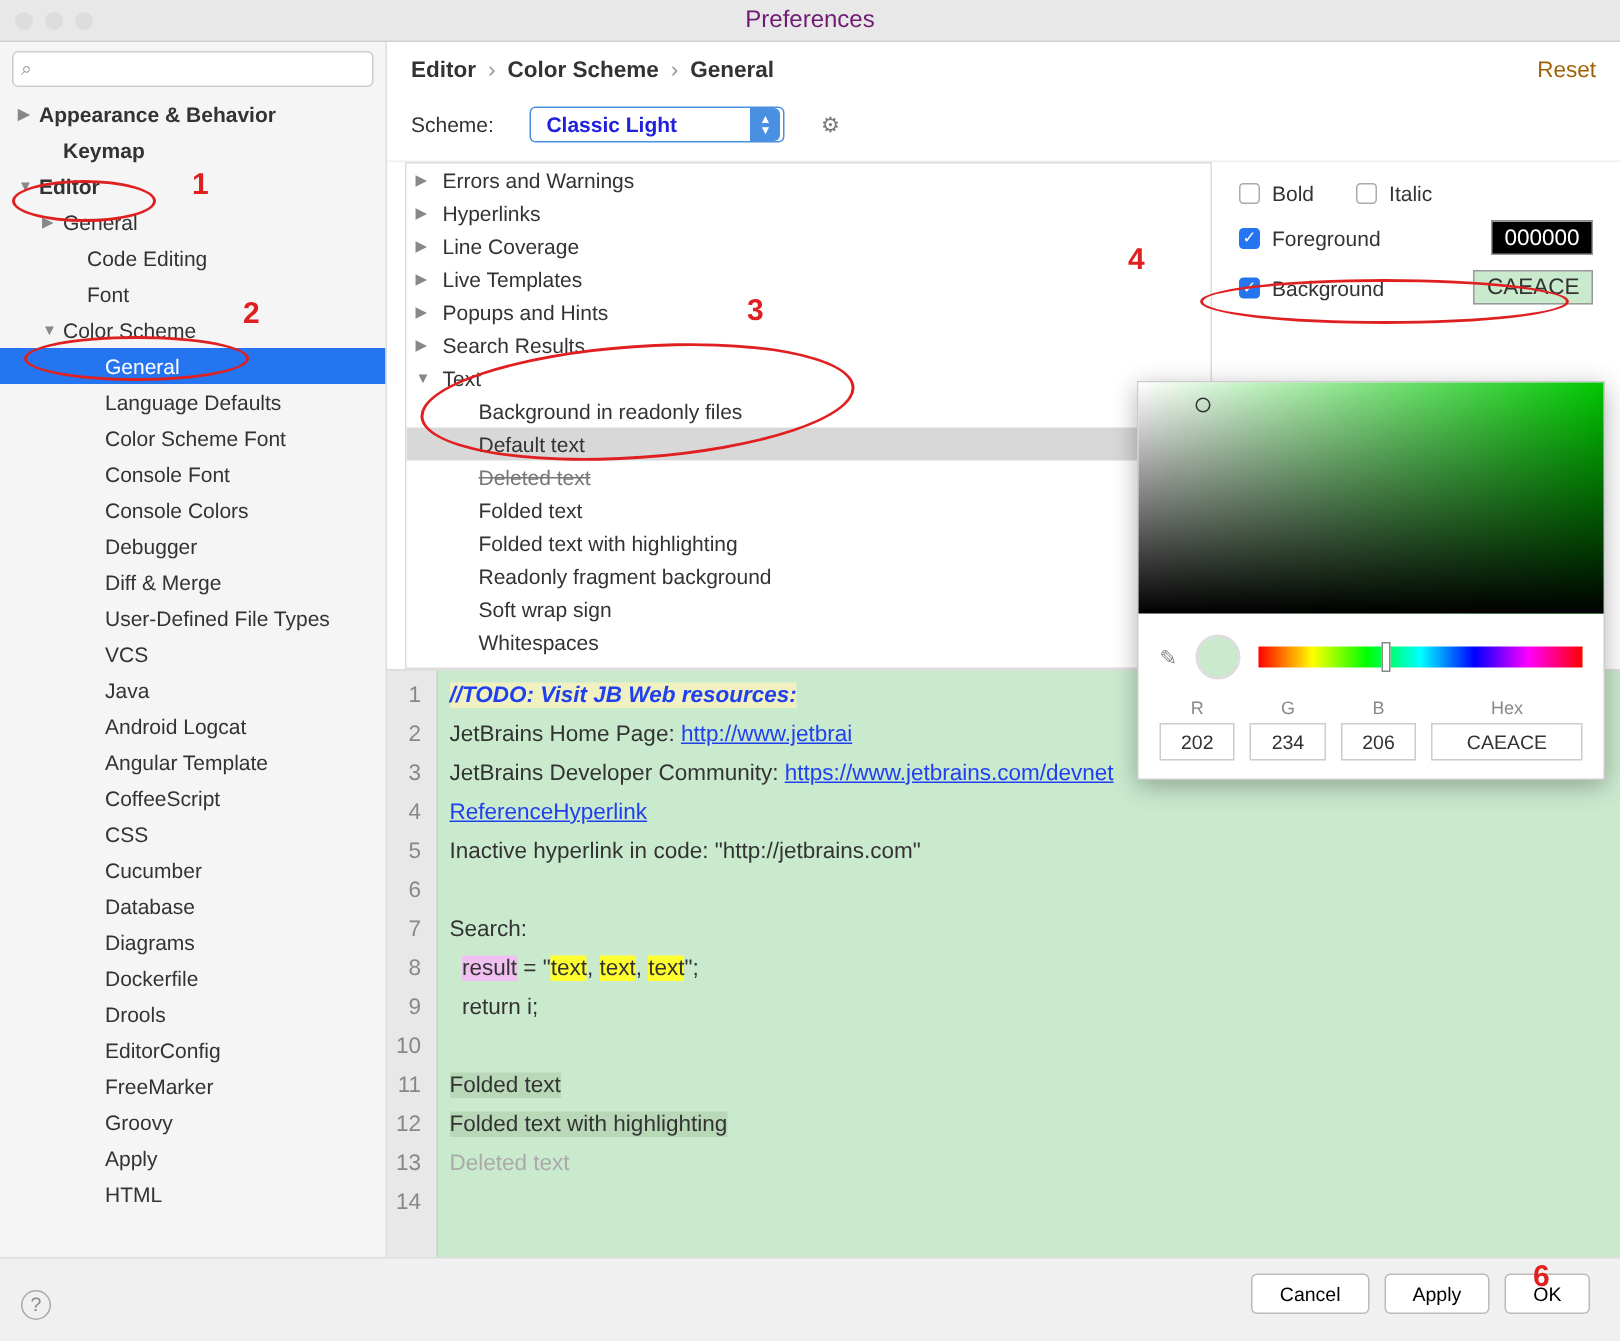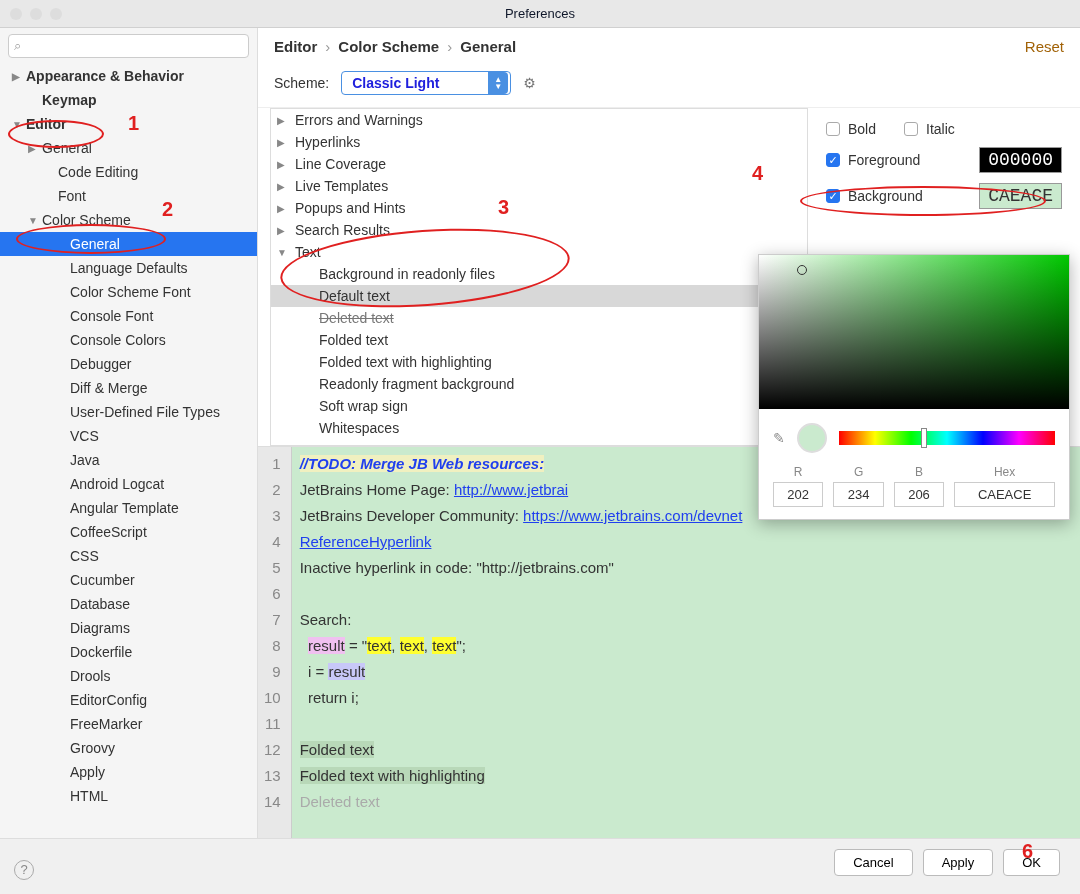--- a/index.html
+++ b/index.html
@@ -1,21 +1,21 @@
 <!DOCTYPE html>
 <html><head>
 <meta charset="utf-8">
 <style>
 * { box-sizing: border-box; margin: 0; padding: 0; font-family: -apple-system, 'Helvetica Neue', Arial, sans-serif; }
 body { width: 1080px; height: 894px; background: #f0f0f0; overflow: hidden; position: relative; font-size: 14px; color: #333; }
 
 .titlebar { height: 28px; background: #e8e8e8; border-bottom: 1px solid #d0d0d0; display: flex; align-items: center; padding-left: 10px; position: relative; }
 .traffic { display: flex; gap: 8px; }
 .dot { width: 12px; height: 12px; border-radius: 50%; background: #ddd; }
-.title { position: absolute; left: 50%; transform: translateX(-50%); color: #0f172a; font-size: 13px; }
+.title { position: absolute; left: 50%; transform: translateX(-50%); color: #701a75; font-size: 16px; }
 
 .main { display: flex; height: 810px; }
 .sidebar { width: 258px; background: #f5f5f5; border-right: 1px solid #ddd; display: flex; flex-direction: column; }
 .search { padding: 6px 8px; }
 .search input { width: 100%; border: 1px solid #ccc; border-radius: 4px; padding: 3px 6px 3px 22px; font-size: 13px; background: #fff; height: 24px; }
 .searchwrap { position: relative; }
 .searchicon { position: absolute; left: 14px; top: 10px; color: #999; font-size: 13px; }
 
 .tree { flex: 1; overflow-y: auto; font-size: 14px; }
 .tree-item { padding: 4px 8px 4px 12px; display: flex; align-items: center; gap: 4px; cursor: pointer; }
@@ -24,38 +24,38 @@
 .lvl1 { padding-left: 28px; }
 .lvl2 { padding-left: 44px; }
 .lvl3 { padding-left: 56px; }
 .tri { font-size: 10px; color: #888; width: 10px; display: inline-block; }
 
 .content { flex: 1; display: flex; flex-direction: column; background: #fff; position: relative; }
 .breadcrumb { padding: 10px 16px; display: flex; align-items: center; gap: 8px; font-size: 15px; }
 .breadcrumb .sep { color: #999; }
 .reset { margin-left: auto; color: #a16207; cursor: pointer; }
 
-.schemerow { padding: 6px 16px 12px; display: flex; align-items: center; gap: 12px; border-bottom: 1px solid #eee; }
+.schemerow { padding: 6px 16px 12px; display: flex; align-items: center; gap: 24px; border-bottom: 1px solid #eee; }
 .scheme-select { border: 1px solid #4a90e2; border-radius: 4px; padding: 3px 30px 3px 10px; color: #2020dd; font-weight: bold; background: #fff; position: relative; min-width: 170px; }
 .scheme-arrows { position: absolute; right: 2px; top: 0; bottom: 0; width: 20px; background: #4a90e2; border-radius: 0 4px 4px 0; display: flex; flex-direction: column; align-items: center; justify-content: center; color: #fff; font-size: 8px; line-height: 7px; }
 .gear { color: #777; cursor: pointer; }
 
 .mid { display: flex; flex: 0 0 338px; }
 .catlist { width: 538px; border: 1px solid #ddd; margin: 0 0 0 12px; overflow-y: auto; background: #fff; font-size: 14px; }
 .catlist .row { padding: 3px 10px 3px 24px; display: flex; align-items: center; gap: 6px; cursor: pointer; }
 .catlist .row .tri2 { position: absolute; margin-left: -18px; font-size: 10px; color: #888; }
 .catlist .row.sub { padding-left: 48px; }
 .catlist .row.sel { background: #d8d8d8; }
 .catlist .struck { text-decoration: line-through; color: #777; }
 
 .propspanel { flex: 1; padding: 8px 18px; font-size: 14px; }
 .proprow { display: flex; align-items: center; gap: 8px; padding: 5px 0; }
 .cb { width: 14px; height: 14px; border: 1px solid #aaa; border-radius: 3px; background: #fff; display: inline-flex; align-items: center; justify-content: center; font-size: 11px; }
 .cb.checked { background: #2675f0; border-color: #2675f0; color: #fff; }
-.swatch { margin-left: auto; padding: 2px 8px; font-family: Liberation Mono, monospace; font-size: 18px; border: 1px solid #999; }
+.swatch { margin-left: auto; padding: 2px 8px; font-family: Liberation Sans, sans-serif; font-size: 15px; border: 1px solid #999; }
 .swatch.black { background: #000; color: #fff; }
 .swatch.green { background: #caeace; color: #333; }
 
 .preview { flex: 1; border-top: 1px solid #ddd; display: flex; font-family: 'Menlo', monospace; font-size: 15px; background: #caeace; overflow: hidden; }
 .gutter { background: #e8e8e8; color: #888; text-align: right; padding: 4px 10px 4px 6px; border-right: 1px solid #ccc; line-height: 26px; }
 .code { padding: 4px 8px; line-height: 26px; white-space: nowrap; }
 .code .todo { color: #2040ee; background: #f0f0c0; font-style: italic; font-weight: bold; }
 .code .lnk { color: #2040ee; text-decoration: underline; }
 .code .hly { background: #ffff30; }
 .code .hlp { background: #f0c0f0; }
@@ -334,29 +334,28 @@
           <div>7</div>
           <div>8</div>
           <div>9</div>
           <div>10</div>
           <div>11</div>
           <div>12</div>
           <div>13</div>
           <div>14</div>
         </div>
       <div class="code">
-<div><span class="todo">//TODO: Merge JB Web resources:</span></div>
+<div><span class="todo">//TODO: Visit JB Web resources:</span></div>
 <div>JetBrains Home Page: <span class="lnk">http://www.jetbrai</span></div>
 <div>JetBrains Developer Community: <span class="lnk">https://www.jetbrains.com/devnet</span></div>
 <div><span class="lnk">ReferenceHyperlink</span></div>
 <div>Inactive hyperlink in code: "http://jetbrains.com"</div>
 <div>&nbsp;</div>
 <div>Search:</div>
 <div>&nbsp;&nbsp;<span class="hlp">result</span> = "<span class="hly">text</span>, <span class="hly">text</span>, <span class="hly">text</span>";</div>
-<div>&nbsp;&nbsp;i = <span class="hlb">result</span></div>
 <div>&nbsp;&nbsp;return i;</div>
 <div>&nbsp;</div>
 <div><span class="fold">Folded text</span></div>
 <div><span class="fold">Folded text with highlighting</span></div>
 <div style="color:#aaa">Deleted text</div>
       </div>
     </div>
 
     <div class="colorpicker">
       <div class="satbox">

